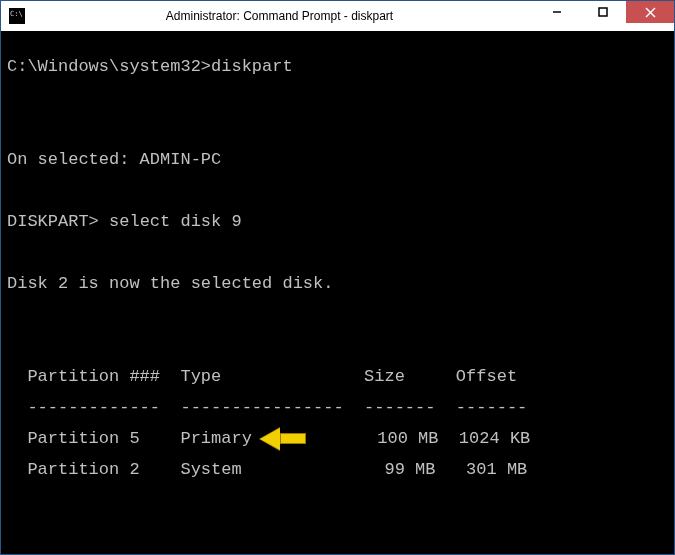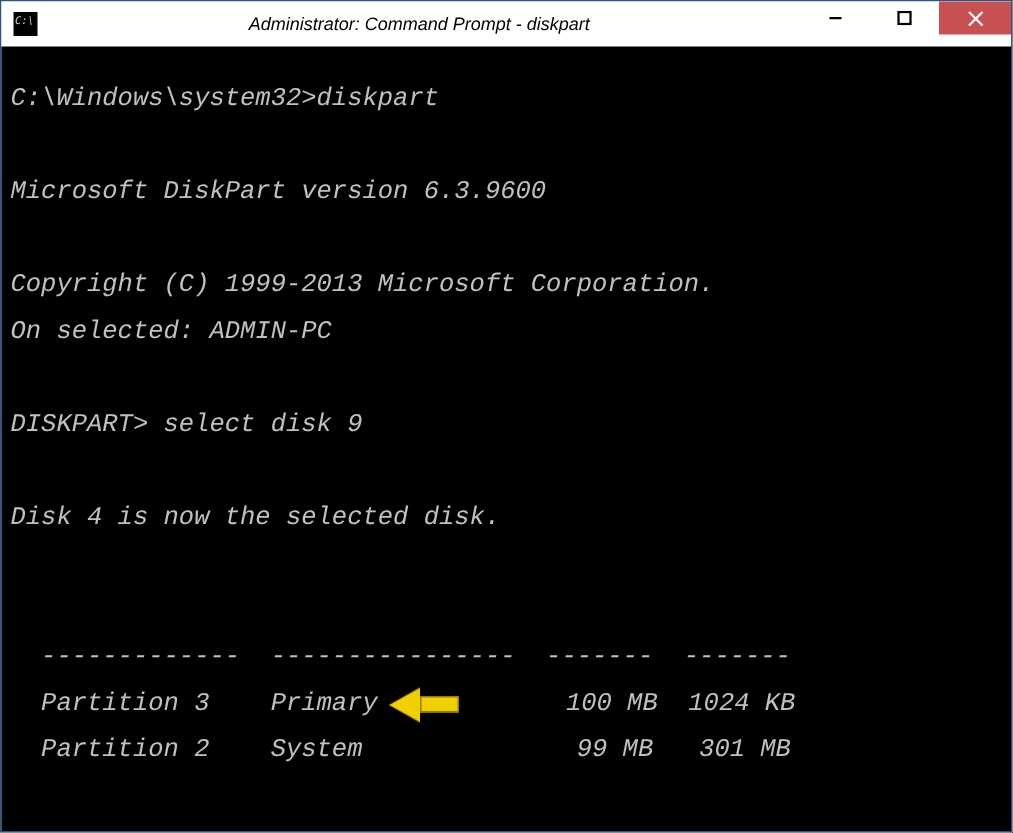--- a/index.html
+++ b/index.html
@@ -9,21 +9,20 @@
     font-family: 'Courier New', monospace;
     background: #fff;
     overflow: hidden;
   }
   .window {
     width: 675px;
     height: 555px;
     border: 1px solid #285686;
     position: relative;
     background: #fff;
-    font-style: italic;
   }
   .titlebar {
     height: 30px;
     background: #fff;
     display: flex;
     align-items: center;
     position: relative;
     font-family: 'Segoe UI', Arial, sans-serif;
   }
   .titlebar-icon {
@@ -145,32 +144,31 @@
             <line x1="1" y1="1" x2="10" y2="10" stroke="#fff" stroke-width="1.5"></line>
             <line x1="10" y1="1" x2="1" y2="10" stroke="#fff" stroke-width="1.5"></line>
           </svg>
       </div>
     </div>
   </div>
 
   <div class="terminal">
 <span class="line"><span>C:\Windows\system32&gt;</span><span>diskpart</span></span>
 <span class="line"> </span>
-<span class="line">Microsoft DiskPart version 6.3.9600</span>
 <span class="line"> </span>
-<span class="line">Copyright (C) 1999-2013 Microsoft Corporation.</span>
 <span class="line">On selected: ADMIN-PC</span>
 <span class="line"> </span>
 <span class="line"><span>DISKPART&gt;</span> <span>select disk 9</span></span>
 <span class="line"> </span>
-<span class="line">Disk 4 is now the selected disk.</span>
+<span class="line">Disk 2 is now the selected disk.</span>
 <span class="line"> </span>
 <span class="line"> </span>
+<span class="line">  Partition ###  Type              Size     Offset</span>
 <span class="line">  -------------  ----------------  -------  -------</span>
-<span class="line"><span>  Partition 3    Primary</span><span class="arrow"><span class="head-border"></span><span class="head"></span><span class="shaft"></span></span><span>       100 MB  1024 KB</span></span>
+<span class="line"><span>  Partition 5    Primary</span><span class="arrow"><span class="head-border"></span><span class="head"></span><span class="shaft"></span></span><span>       100 MB  1024 KB</span></span>
 <span class="line">  Partition 2    System              99 MB   301 MB</span>
 
 
 
 
 
 
 
 
 

